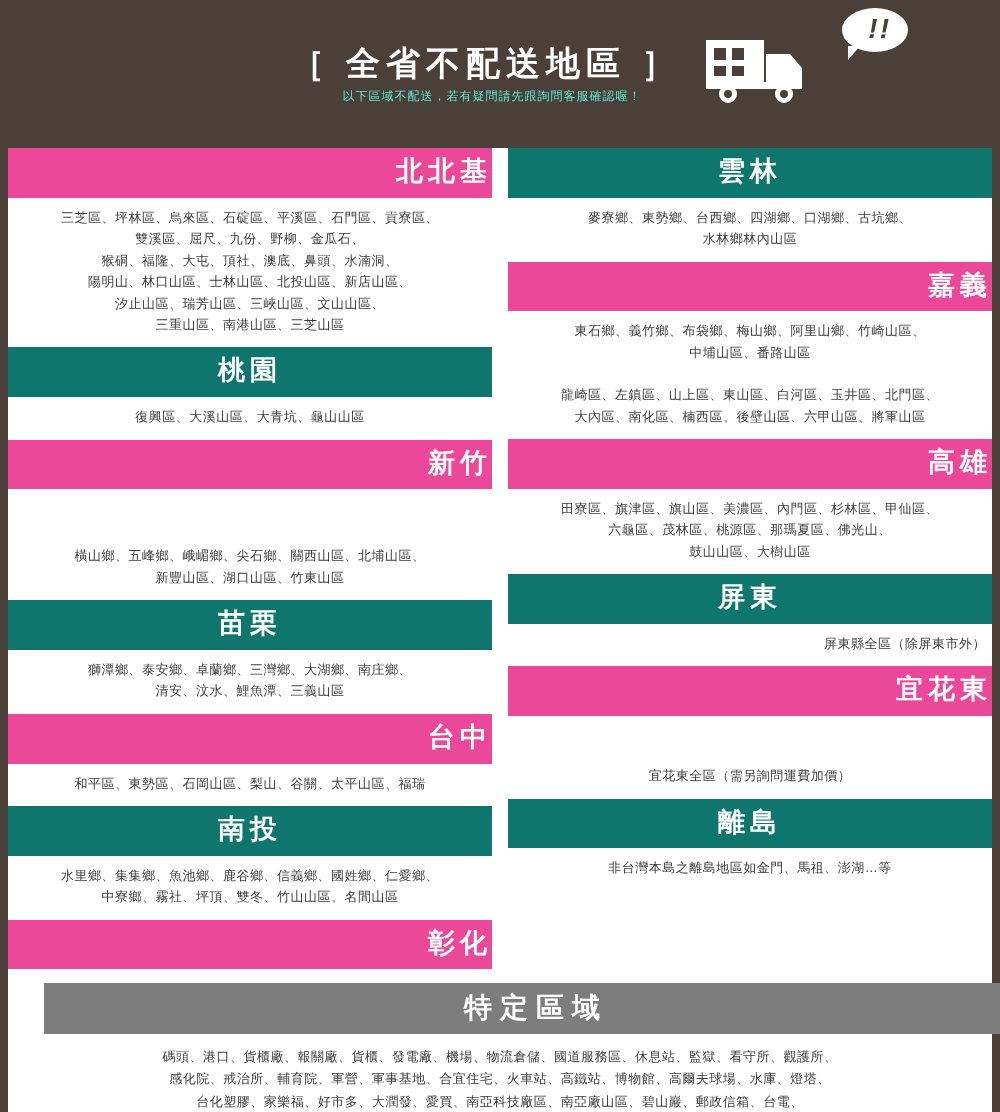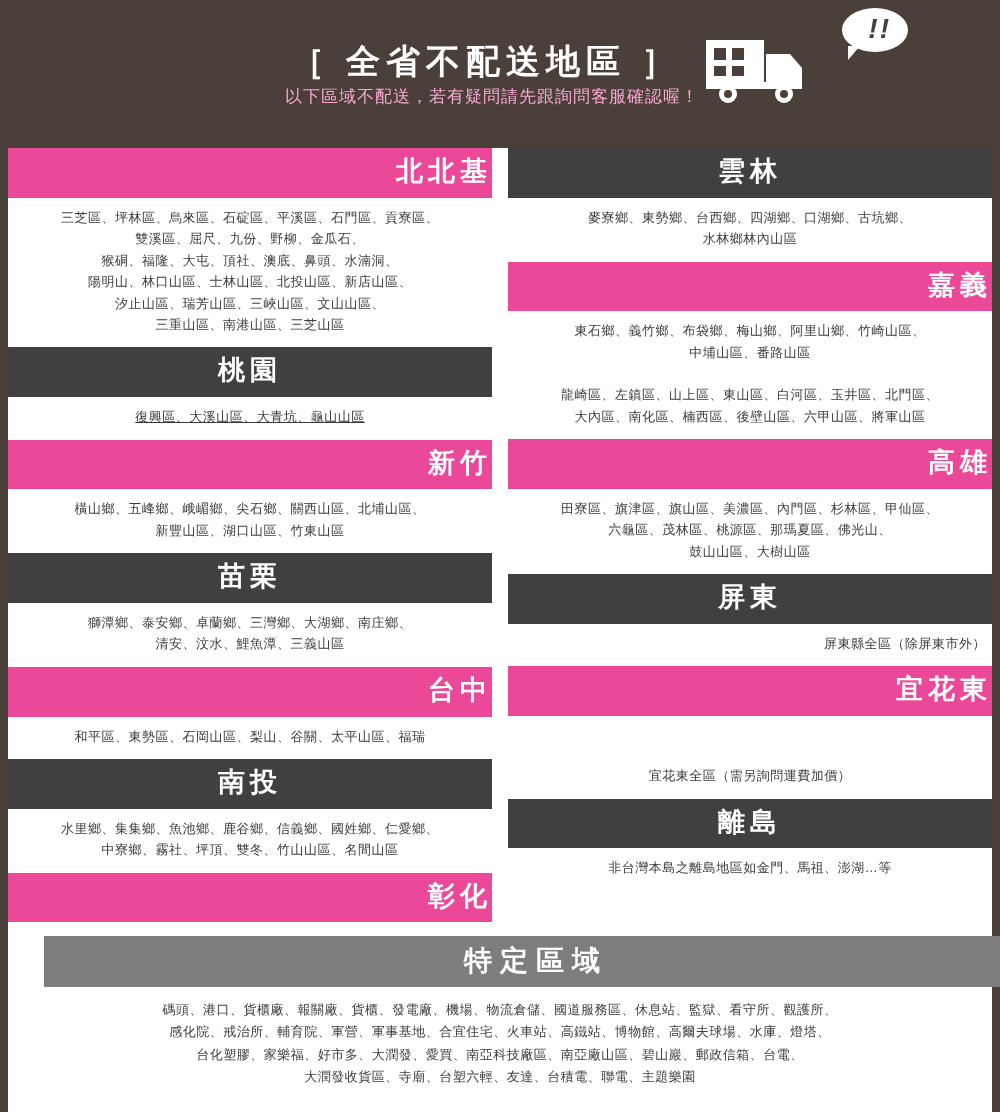--- a/index.html
+++ b/index.html
@@ -46,22 +46,22 @@
   }
   .header-title {
     color: #ffffff;
     font-size: 34px;
     font-weight: bold;
     letter-spacing: 6px;
     margin: 0 12px 10px 0;
     line-height: 1;
   }
   .header-sub {
-    color: #f9a8d4;
-    font-size: 17px;
+    color: #5eead4;
+    font-size: 12px;
     letter-spacing: 1px;
     line-height: 1;
   }
   .truck-wrap {
     position: absolute;
     right: 160px;
     top: 30px;
     width: 130px;
     height: 80px;
   }
@@ -108,21 +108,21 @@
     width: 100%;
     text-align: center;
     font-size: 27px;
     font-weight: bold;
     letter-spacing: 5px;
     color: #ffffff;
     padding: 7px 0 9px 0;
     line-height: 1.25;
   }
   .band.tan { background: #ec4899; text-align: right; }
-  .band.rust { background: #404040; }
+  .band.rust { background: #0f766e; }
   .band.gray { background: #7d7d7d; }
   .body-text {
     text-align: center;
     font-size: 13px;
     line-height: 1.65;
     color: #3b3b3b;
     padding: 9px 6px 12px 6px;
     letter-spacing: 0.5px;
   }
   .special {
@@ -178,24 +178,24 @@
 
       <div class="band tan">北北基</div>
       <div class="body-text" style="white-space: pre-line;">三芝區、坪林區、烏來區、石碇區、平溪區、石門區、貢寮區、
 雙溪區、屈尺、九份、野柳、金瓜石、
 猴硐、福隆、大屯、頂社、澳底、鼻頭、水湳洞、
 陽明山、林口山區、士林山區、北投山區、新店山區、
 汐止山區、瑞芳山區、三峽山區、文山山區、
 三重山區、南港山區、三芝山區</div>
 
       <div class="band rust">桃園</div>
-      <div class="body-text" style="white-space: pre-line; text-decoration: underline;">復興區、大溪山區、大青坑、龜山山區</div>
+      <div class="body-text" style="white-space: pre-line;">復興區、大溪山區、大青坑、龜山山區</div>
 
       <div class="band tan">新竹</div>
-      <div class="body-text" style="white-space: pre-line;">橫山鄉、五峰鄉、峨嵋鄉、尖石鄉、關西山區、北埔山區、
+      <div class="body-text" style="white-space: pre-line; margin-top: 47px;">橫山鄉、五峰鄉、峨嵋鄉、尖石鄉、關西山區、北埔山區、
 新豐山區、湖口山區、竹東山區</div>
 
       <div class="band rust">苗栗</div>
       <div class="body-text" style="white-space: pre-line;">獅潭鄉、泰安鄉、卓蘭鄉、三灣鄉、大湖鄉、南庄鄉、
 清安、汶水、鯉魚潭、三義山區</div>
 
       <div class="band tan">台中</div>
       <div class="body-text" style="white-space: pre-line;">和平區、東勢區、石岡山區、梨山、谷關、太平山區、福瑞</div>
 
       <div class="band rust">南投</div>

